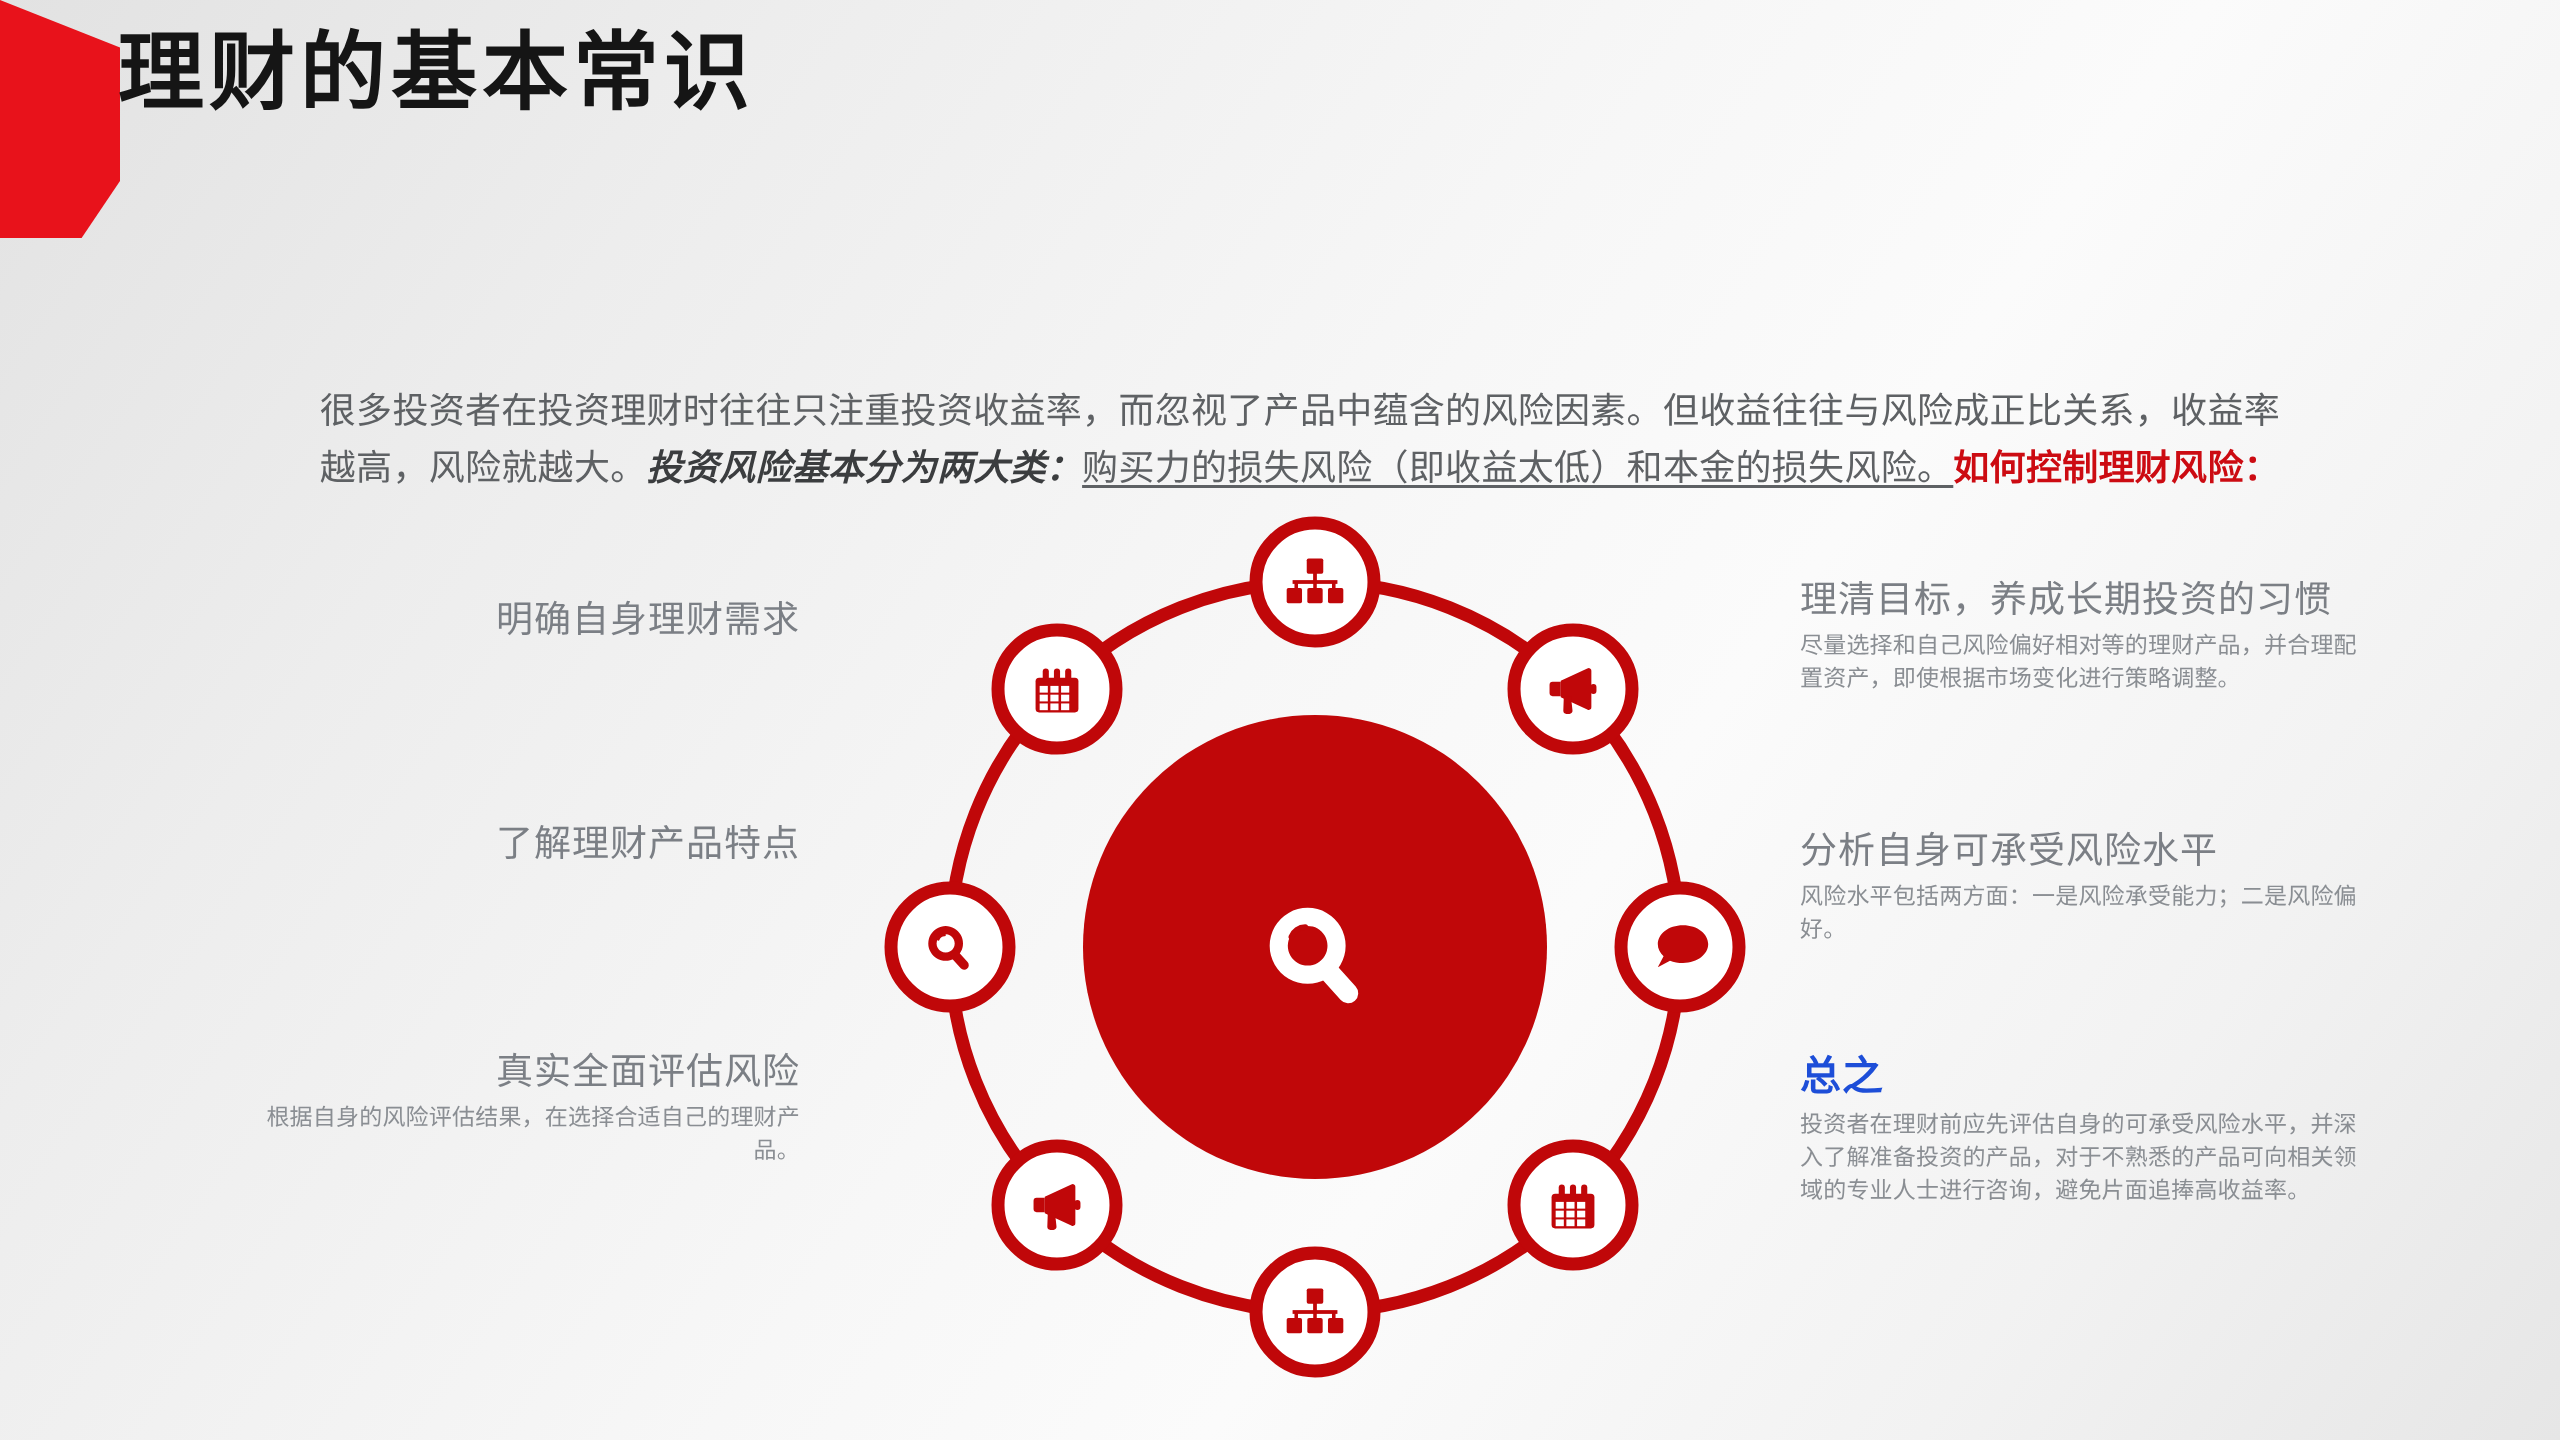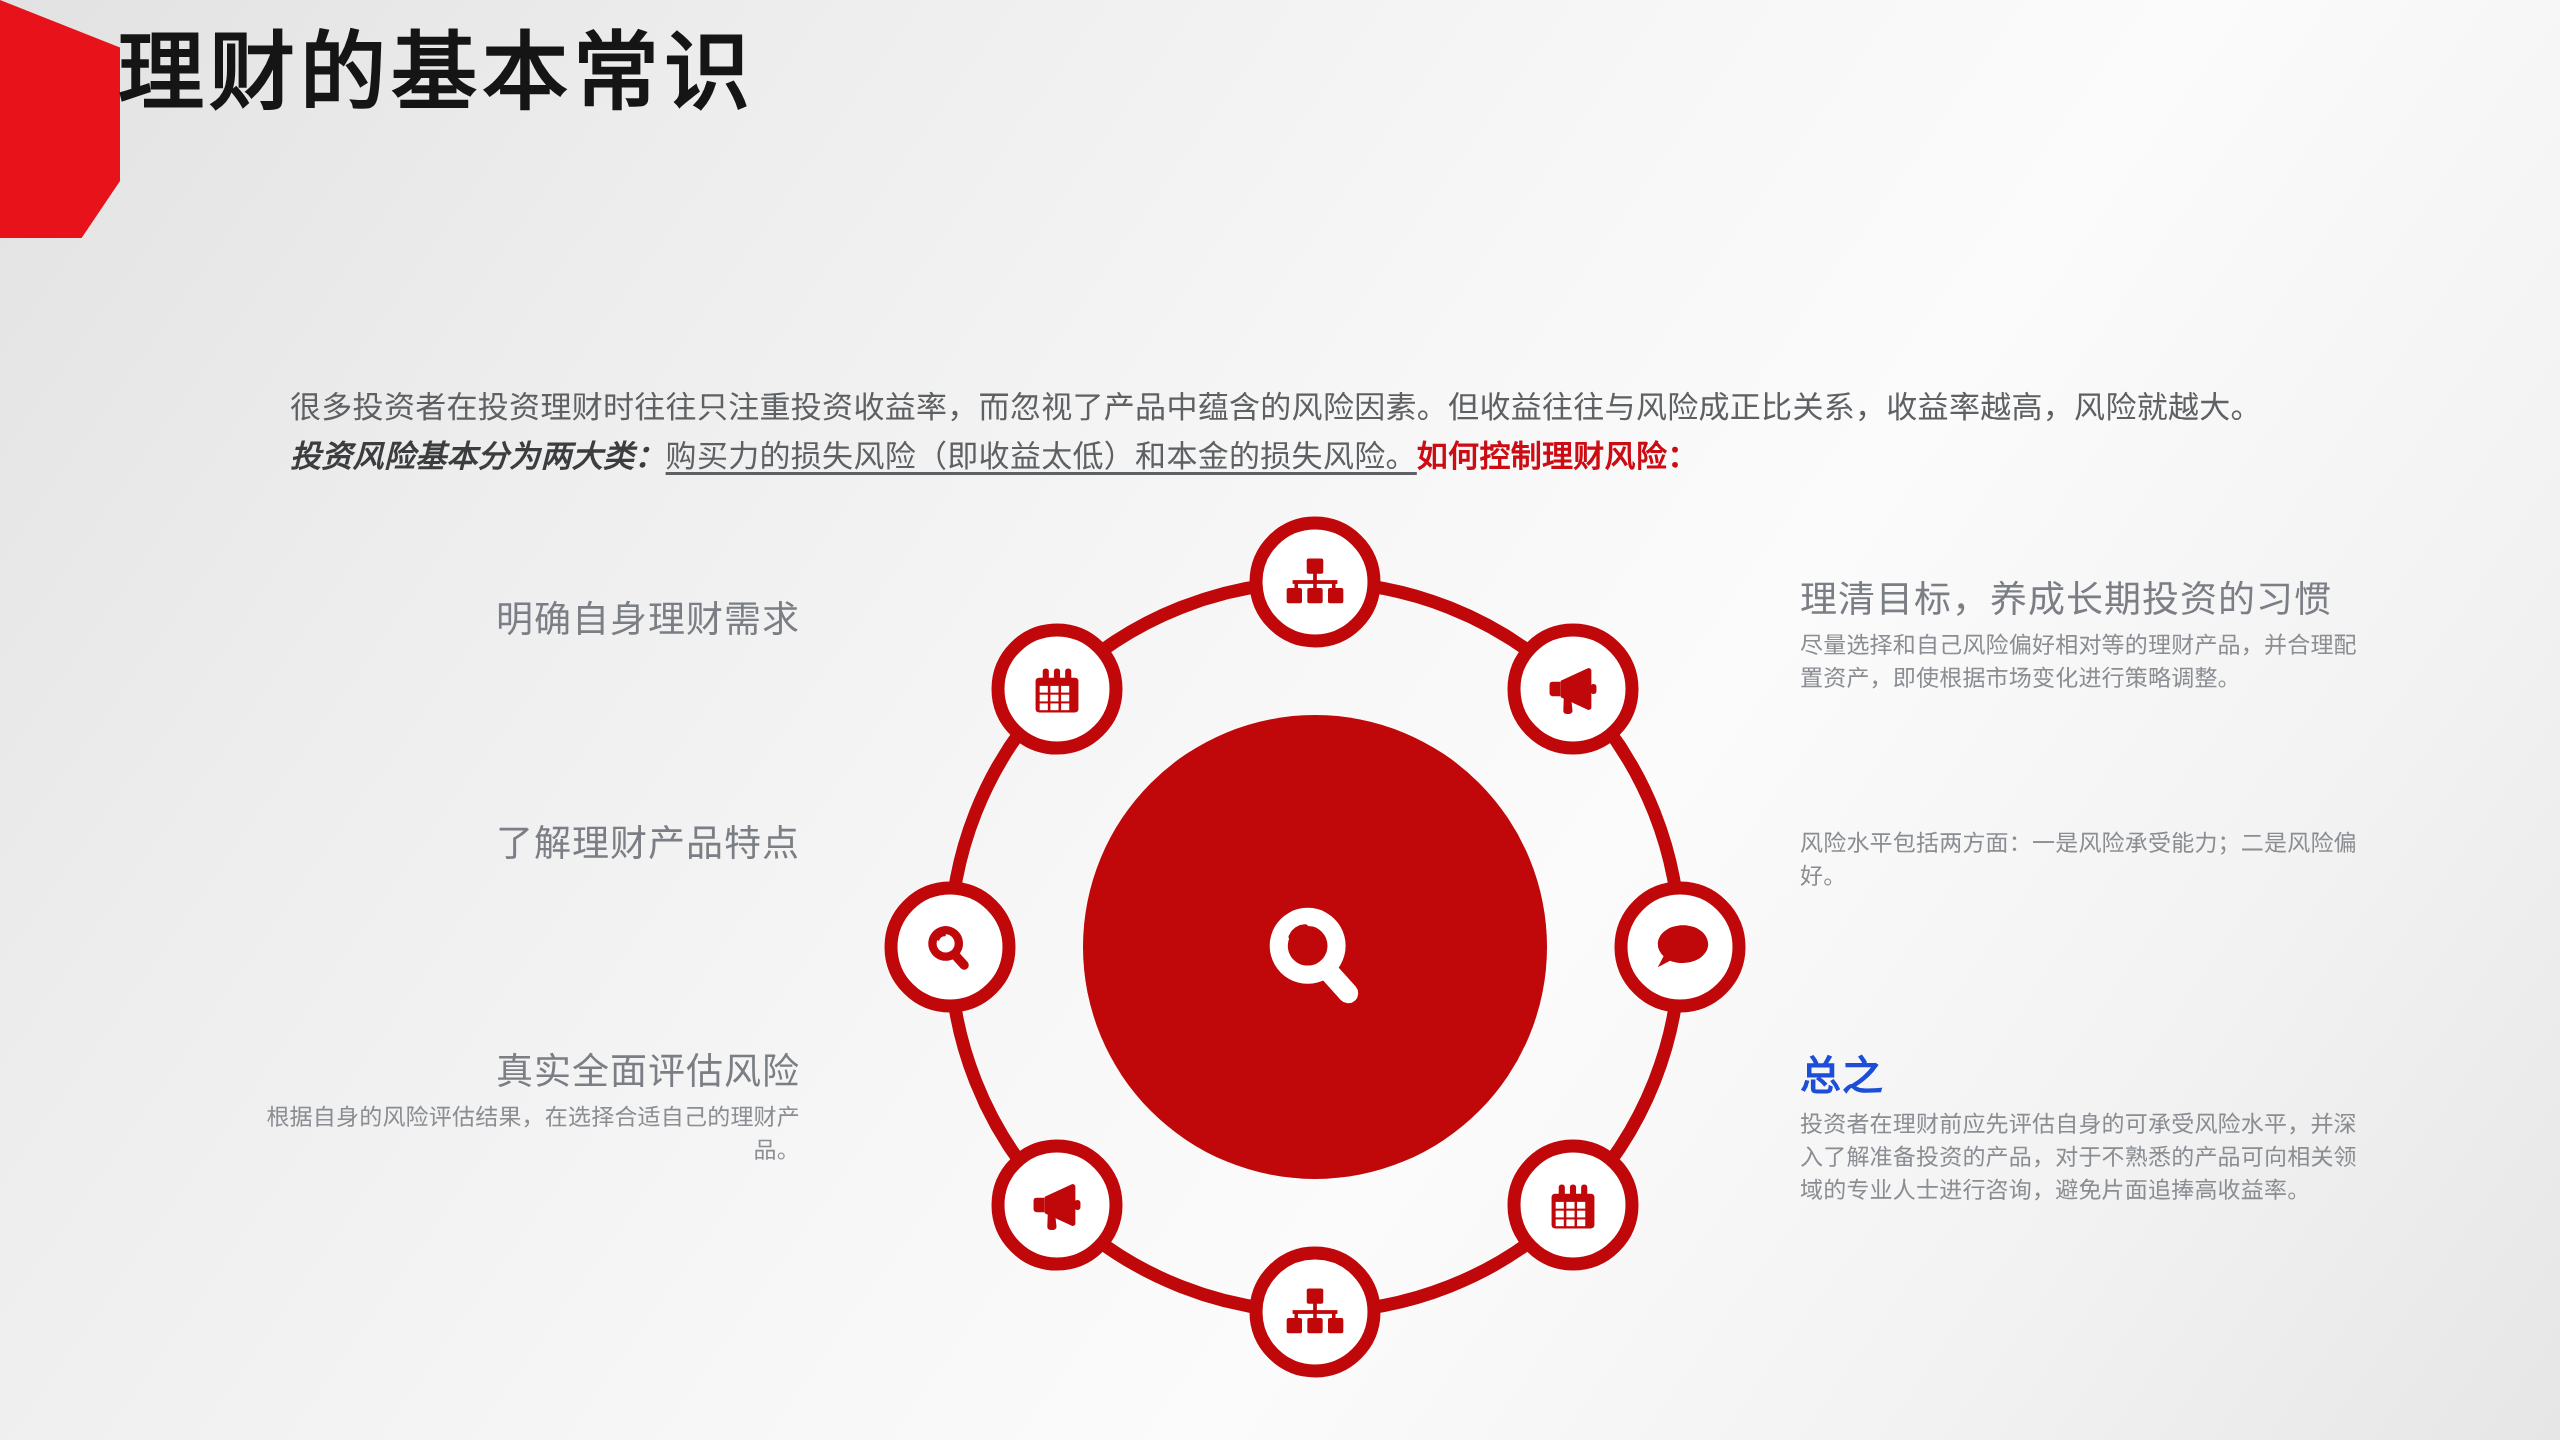--- a/index.html
+++ b/index.html
@@ -38,22 +38,22 @@
     line-height: 1.22;
     white-space: nowrap;
   }
 
   
   .intro {
     position: absolute;
     left: 290px;
     top: 383px;
     width: 1990px;
-    text-align: left;
-    font-size: 31px;
+    text-align: right;
+    font-size: 36px;
     line-height: 1.58;
     color: #5e6164;
     letter-spacing: 0.3px;
   }
   .intro .em {
     font-weight: 700;
     font-style: italic;
     color: #3b3d3f;
   }
   .intro .underline {
@@ -130,20 +130,21 @@
 <div class="col col-left blk-l3">
   <p class="block-head">真实全面评估风险</p>
   <p class="block-body">根据自身的风险评估结果，在选择合适自己的理财产品。</p>
 </div>
 
 <div class="col col-right blk-r1">
   <p class="block-head">理清目标，养成长期投资的习惯</p>
   <p class="block-body">尽量选择和自己风险偏好相对等的理财产品，并合理配置资产，即使根据市场变化进行策略调整。</p>
 </div>
 <div class="col col-right blk-r2">
+  <p class="block-head">分析自身可承受风险水平</p>
   <p class="block-body">风险水平包括两方面：一是风险承受能力；二是风险偏好。</p>
 </div>
 <div class="col col-right blk-r3">
   <p class="block-head accent">总之</p>
   <p class="block-body">投资者在理财前应先评估自身的可承受风险水平，并深入了解准备投资的产品，对于不熟悉的产品可向相关领域的专业人士进行咨询，避免片面追捧高收益率。</p>
 </div>
 
 <div class="diagram">
 <svg viewBox="0 0 980 890" xmlns="http://www.w3.org/2000/svg">
   <defs>

